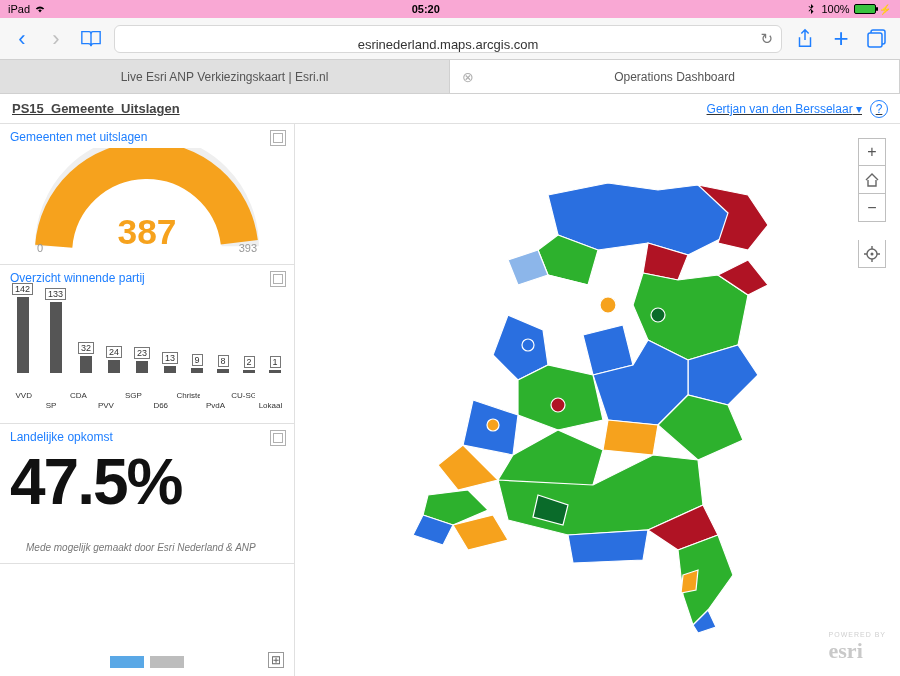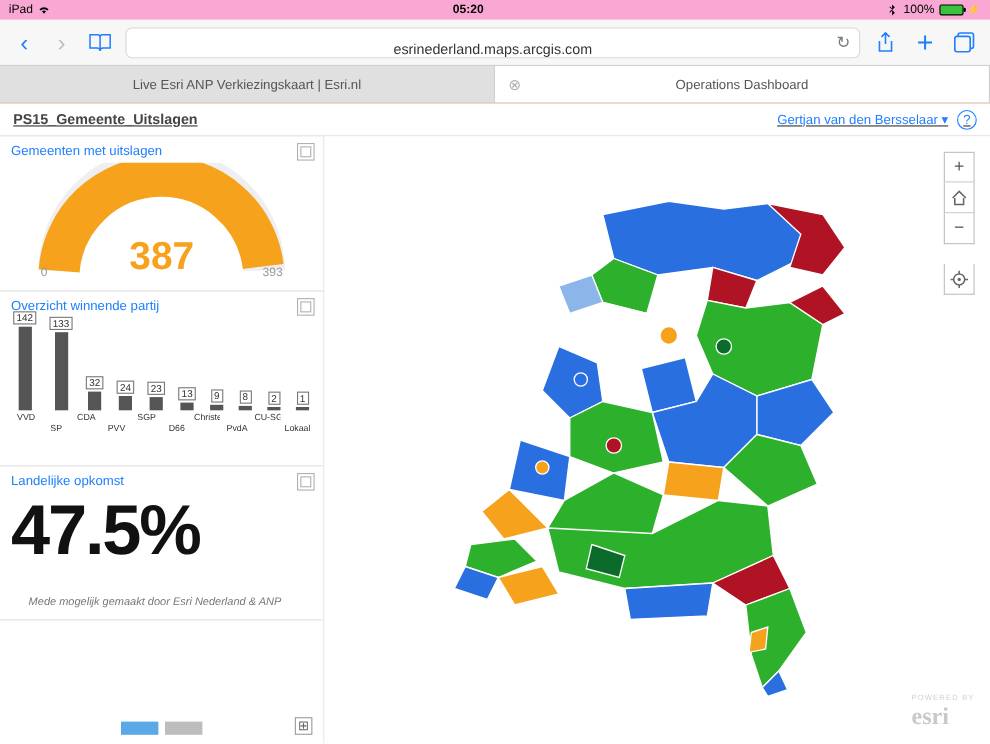--- a/index.html
+++ b/index.html
@@ -12,21 +12,21 @@
   .battery { width:22px; height:10px; border:1px solid #000; border-radius:2px; position:relative; background:#3ac23f; }
   .battery::after { content:""; position:absolute; right:-3px; top:2px; width:2px; height:4px; background:#000; border-radius:1px; }
   
   .safari { height: 42px; background:#f7f7f7; border-bottom:1px solid #d0d0d0; display:flex; align-items:center; gap:10px; padding:0 10px; }
   .nav-btn { color:#1f7fff; font-size:22px; width:24px; text-align:center; }
   .nav-btn.disabled { color:#c0c0c0; }
   .tool-btn { color:#1f7fff; width:26px; height:26px; display:flex; align-items:center; justify-content:center; }
   .addr { flex:1; height:28px; background:#fff; border:1px solid #d8d8d8; border-radius:6px; display:flex; align-items:flex-end; justify-content:center; font-size:13px; color:#333; position:relative; }
   .addr .refresh { position:absolute; right:8px; top:4px; color:#7a7a7a; font-size:15px; }
   
-  .tabs { height:34px; background:#fdba74; display:flex; border-bottom:1px solid #d0d0d0;justify-content:center; }
+  .tabs { height:34px; background:#4d7c0f; display:flex; border-bottom:1px solid #d0d0d0;justify-content:center; }
   .tab { flex:1; display:flex; align-items:center; justify-content:center; font-size:12px; color:#555; border-right:1px solid #d0d0d0; position:relative; background:#e0e0e0; }
   .tab.active { background:#fff; font-weight:500; }
   .tab .close { position:absolute; left:12px; color:#b0b0b0; font-size:14px; }
   
   .dash-head { height:30px; border-bottom:1px solid #e0e0e0; display:flex; align-items:center; padding:0 12px; font-size:13px;text-decoration:underline; }
   .dash-head .title { font-weight:700; color:#444; }
   .dash-head .spacer { flex:1; }
   .dash-head .user { color:#1f7fff; font-size:12px; }
   .help { width:18px;height:18px;border:1.5px solid #1f7fff;border-radius:50%;color:#1f7fff;display:flex;align-items:center;justify-content:center;font-size:12px;margin-left:8px;}
   
@@ -40,21 +40,21 @@
   .gauge-wrap { text-align:center; }
   .gauge { margin:4px auto 0 auto; display:block; }
   .gauge-value { font-size:36px; font-weight:700; fill:#f6a21d; text-anchor:middle; }
   .gauge-labels { display:flex; justify-content:space-between; width:220px; margin:-14px auto 0 auto; font-size:11px; color:#999; }
   
   .barchart { height:120px; position:relative; margin-top:8px; }
   .bars-row { display:flex; align-items:flex-end; gap:12px; height:80px; padding:0 2px; }
   .barcol { flex:1; display:flex; flex-direction:column; align-items:center; }
   .bar-val { font-size:9px; border:1px solid #777; padding:0 2px; margin-bottom:2px; background:#fff; }
   .bar { width:12px; background:#555; }
-  .bar-lbl-row { display:flex; gap:4px; padding:0 2px; margin-top:2px; }
+  .bar-lbl-row { display:flex; gap:4px; padding:0 2px; margin-top:18px; }
   .bar-lbl { flex:1; font-size:8px; text-align:center; color:#333; white-space:nowrap; overflow:hidden; }
   .bar-lbl.offset { transform:translateY(10px); }
   
   .turnout { font-size:64px; font-weight:800; letter-spacing:-2px; line-height:1; margin-top:6px; color:#111; }
   .credit { font-size:10px; font-style:italic; color:#777; margin-top:28px;margin-left:16px; }
   
   .side-foot { flex:1; display:flex; align-items:flex-end; justify-content:center; padding:8px; position:relative; }
   .page-ind { display:flex; gap:6px; }
   .page-dot { width:34px; height:12px; background:#bdbdbd; }
   .page-dot.active { background:#5aa8e6; }

